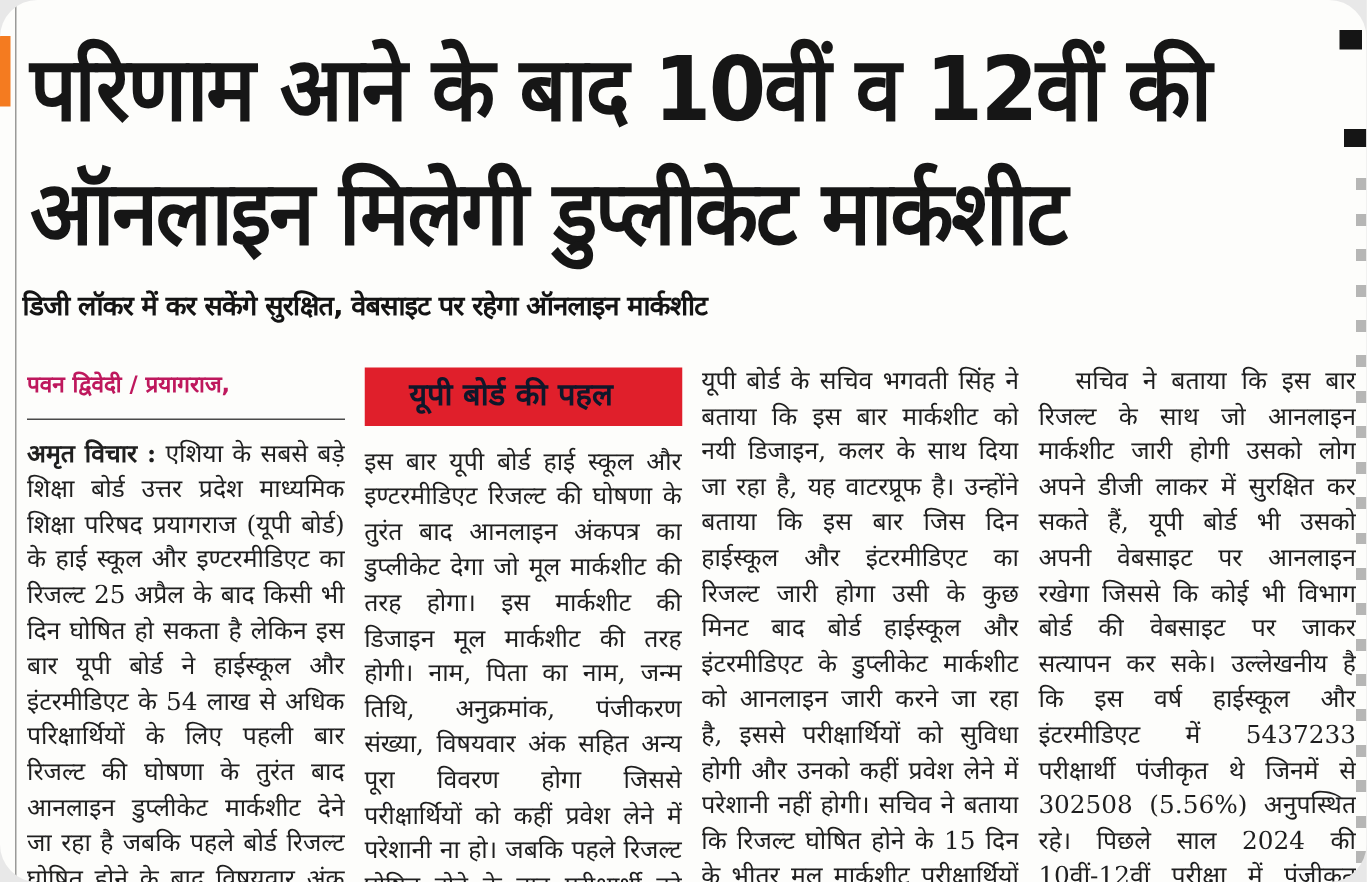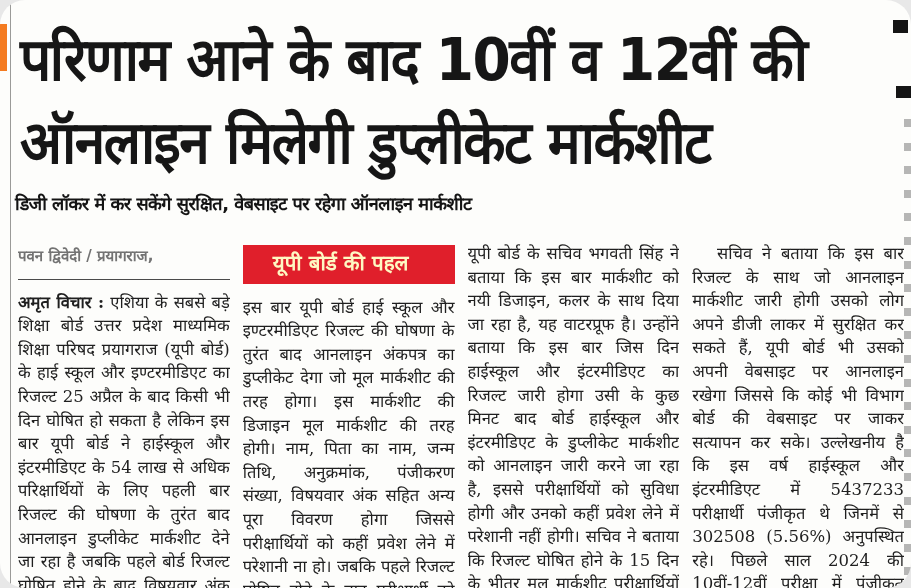--- a/index.html
+++ b/index.html
@@ -30,25 +30,25 @@
     display:flex;gap:13px;
   }
   .col{
     flex:1;min-width:0;text-align:justify;color:#1f1f1f;
     font-family:"DejaVu Serif", serif;
     font-size:16.5px;line-height:23.6px;overflow:hidden;
   }
   .col p{margin:0;}
   .byline{
     font-family:"DejaVu Sans", sans-serif;
-    font-weight:700;font-size:15px;color:#737373;text-align:left;
+    font-weight:700;font-size:15px;color:#be185d;text-align:left;
     padding:3px 0 10px 0;border-bottom:1.5px solid #4a4a4a;margin-bottom:11px;
   }
   .badge{
-    color:#fef9c3;font-weight:800;font-size:20.5px;text-align:center;
+    color:#0f172a;font-weight:800;font-size:20.5px;text-align:center;
     font-family:"DejaVu Sans", sans-serif;
     padding:7px 20px 8px 4px;margin:3px 0 12px 0;
   }
   .lead{font-weight:700;margin-top:47px;}
   .indent-first{text-indent:1.5em;}
   
   .frag-sq{position:absolute;left:893px;top:20px;width:15px;height:13px;background:#151515;}
   .frag-bar{position:absolute;left:896px;top:86px;width:15px;height:12px;background:#151515;}
   .frag-strip{
     position:absolute;left:904px;top:112px;width:7px;height:466px;opacity:.5;

